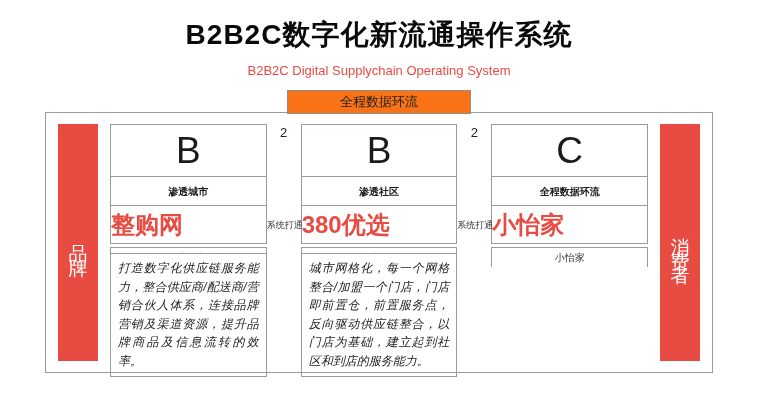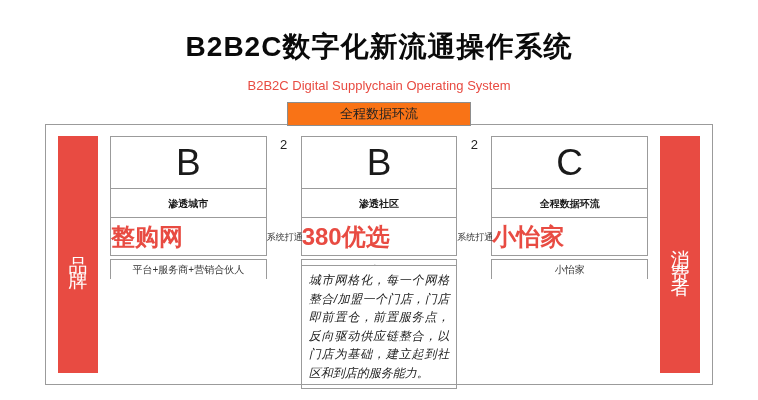--- a/index.html
+++ b/index.html
@@ -5,21 +5,21 @@
   :root { --red: #e84b42; --border: #9b9b9b; }
   * { box-sizing: border-box; }
   html, body { margin: 0; padding: 0; background: #fff; }
   body {
     width: 758px; height: 400px; overflow: hidden; position: relative;
     font-family: "Liberation Sans", "DejaVu Sans", sans-serif; color: #111;
   }
   .page { position: relative; width: 758px; height: 400px; }
 
   .title {
-    margin: 12px; padding-top: 16px; text-align: center;
+    margin: 0; padding-top: 16px; text-align: center;
     font-size: 28px; font-weight: 700; letter-spacing: 1px; color: #0a0a0a;
   }
   .subtitle {
     margin-top: 9px; text-align: center; font-size: 13px; color: var(--red);
   }
 
   .diagram { position: absolute; left: 45px; top: 90px; width: 668px; height: 283px; }
 
   .flow-tab {
     position: absolute; top: 0; left: 50%; transform: translateX(-50%);
@@ -99,20 +99,21 @@
 
       <div class="cols">
 
         <div class="col">
           <div class="col-top">
             <div class="letter">B</div>
             <div class="target">渗透城市</div>
             <div class="brand">整购网</div>
           </div>
           <div class="caption">平台+服务商+营销合伙人</div>
+          <div class="desc">打造数字化供应链服务能力，整合供应商/配送商/营销合伙人体系，连接品牌营销及渠道资源，提升品牌商品及信息流转的效率。</div>
         </div>
 
         <div class="connector">
           <div class="num">2</div>
           <div class="link">系统打通</div>
         </div>
 
         <div class="col">
           <div class="col-top">
             <div class="letter">B</div>

